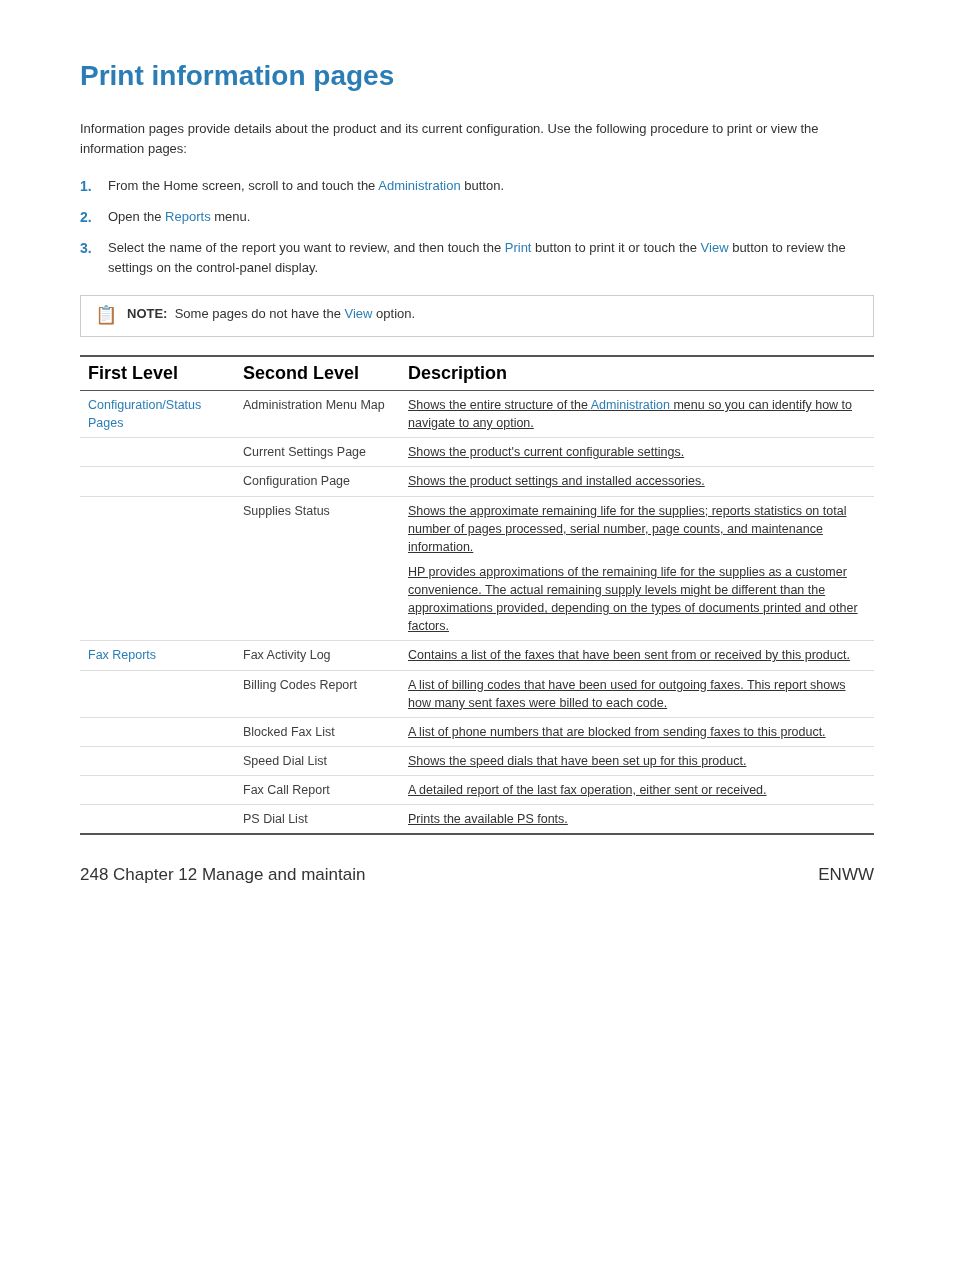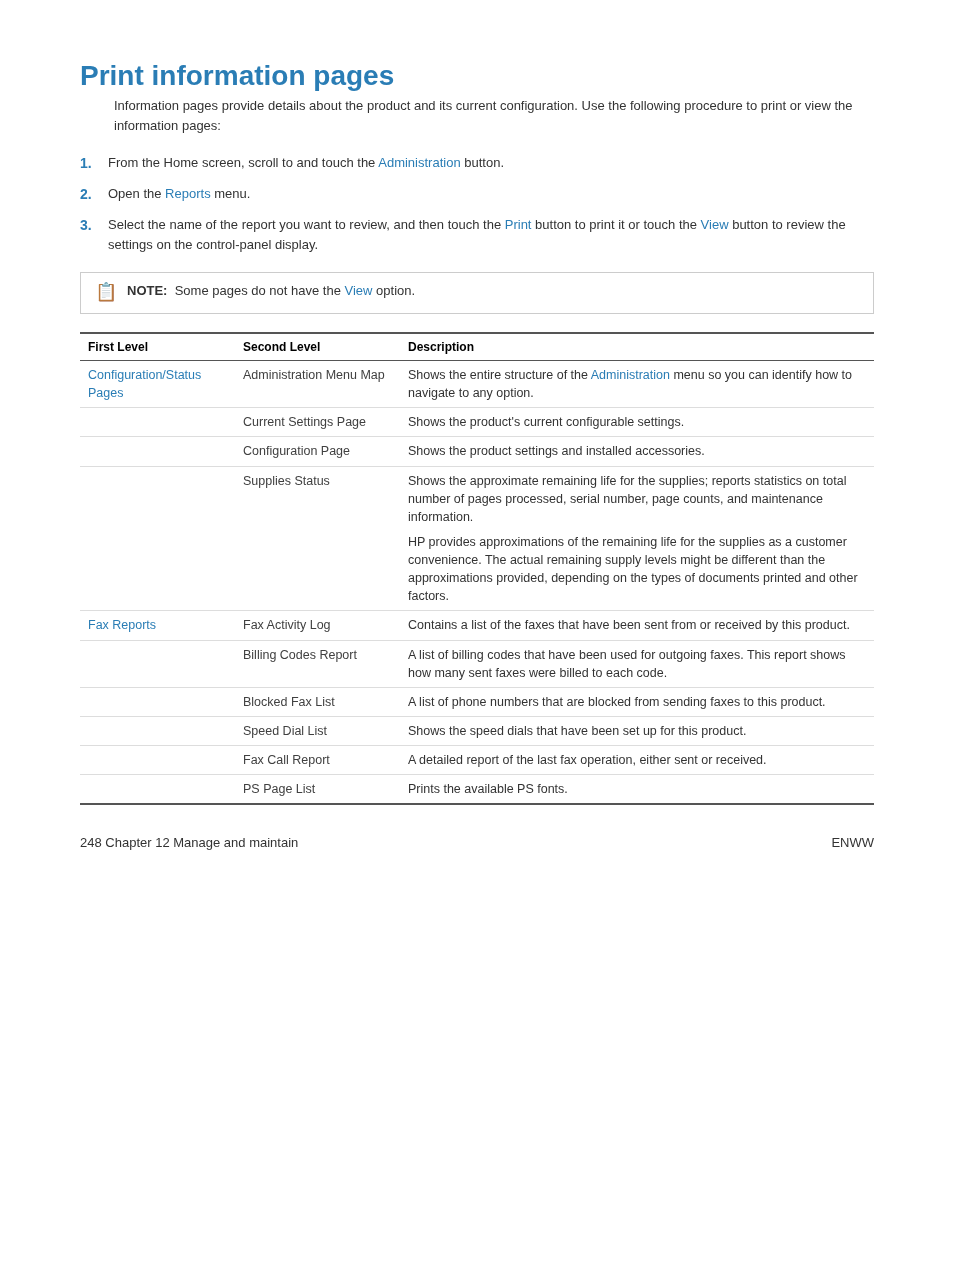--- a/index.html
+++ b/index.html
@@ -9,26 +9,25 @@
       color: #333;
       background: #fff;
       padding: 60px 80px 60px 80px;
       max-width: 954px;
       min-height: 1270px;
     }
     h1 {
       color: #2a7db5;
       font-size: 28px;
       font-weight: bold;
-      margin-bottom: 4px;
+      margin-bottom: 27px;
     }
     .intro {
       margin-bottom: 18px;
       line-height: 1.5;
-      margin-left: 34px;
     }
     .steps {
       margin-bottom: 18px;
     }
     .step {
       display: flex;
       margin-bottom: 10px;
       line-height: 1.5;
     }
     .step-num {
@@ -70,39 +69,39 @@
     }
     thead tr {
       border-top: 2px solid #555;
       border-bottom: 1.5px solid #555;
     }
     thead th {
       text-align: left;
       padding: 6px 8px;
       font-weight: bold;
       color: #000;
-      font-size: 12px;
+      font-size: 18px;
     }
     tbody td {
       padding: 5px 8px;
       vertical-align: top;
       border-bottom: 1px solid #ddd;
       line-height: 1.45;
     }
     tbody tr:last-child td {
       border-bottom: 2px solid #555;
     }
     .col-first { width: 155px; color: #2a7db5; margin-left: 48px; }
     .col-second { width: 165px; color: #404040; }
-    .col-desc { flex: 1; color: #333; }
+    .col-desc { flex: 1; color: #333; text-decoration: underline; }
     .footer {
       display: flex;
       justify-content: space-between;
       margin-top: 30px;
-      font-size: 13px;
+      font-size: 17px;
       color: #333;
     }
     .desc-para {
       margin-top: 7px;
     }
   </style>
 </head>
 <body>
 
 <h1>Print information pages</h1>
@@ -184,21 +183,21 @@
       <td class="col-desc">Shows the speed dials that have been set up for this product.</td>
     </tr>
     <tr>
       <td class="col-first"></td>
       <td class="col-second">Fax Call Report</td>
       <td class="col-desc">A detailed report of the last fax operation, either sent or received.</td>
     </tr>
 
     <tr>
       <td class="col-first"></td>
-      <td class="col-second">PS Page List</td>
+      <td class="col-second">PS Dial List</td>
       <td class="col-desc">Prints the available PS fonts.</td>
     </tr>
   </tbody>
 </table>
 
 <div class="footer">
   <span>248    Chapter 12   Manage and maintain</span>
   <span>ENWW</span>
 </div>
 

